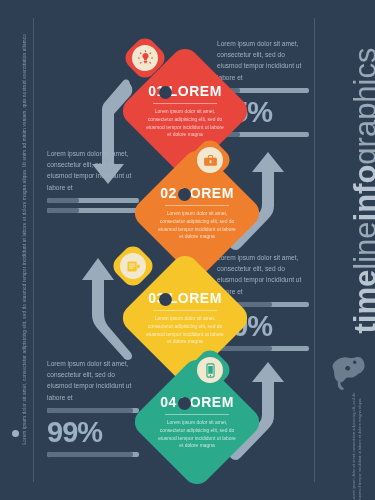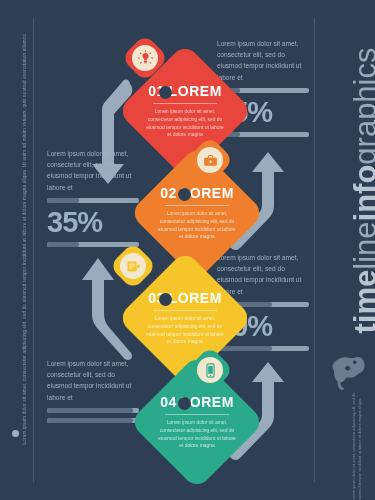--- a/index.html
+++ b/index.html
@@ -123,21 +123,20 @@
     <div class="bar">
         <i style="width:25%"></i>
       </div>
   </div>
 
   <div class="block" id="b35">
     <div class="para">Lorem ipsum dolor sit amet, consectetur elit, sed do eiusmod tempor incididunt ut labore et</div>
     <div class="bar">
         <i style="width:35%"></i>
       </div>
-    <div class="pct">35%</div>
     <div class="bar">
         <i style="width:35%"></i>
       </div>
   </div>
 
   <div class="block" id="b60">
     <div class="para">Lorem ipsum dolor sit amet, consectetur elit, sed do eiusmod tempor incididunt ut labore et</div>
     <div class="bar">
         <i style="width:60%"></i>
       </div>
@@ -145,20 +144,21 @@
     <div class="bar">
         <i style="width:60%"></i>
       </div>
   </div>
 
   <div class="block" id="b99">
     <div class="para">Lorem ipsum dolor sit amet, consectetur elit, sed do eiusmod tempor incididunt ut labore et</div>
     <div class="bar">
         <i style="width:93%"></i>
       </div>
+    <div class="pct">99%</div>
     <div class="bar">
         <i style="width:93%"></i>
       </div>
   </div>
 
   <div class="card" id="c1">
     <div class="inner">
       <div class="titleline">
         <span class="num">01</span>
         <span class="num lbl">LOREM</span>

